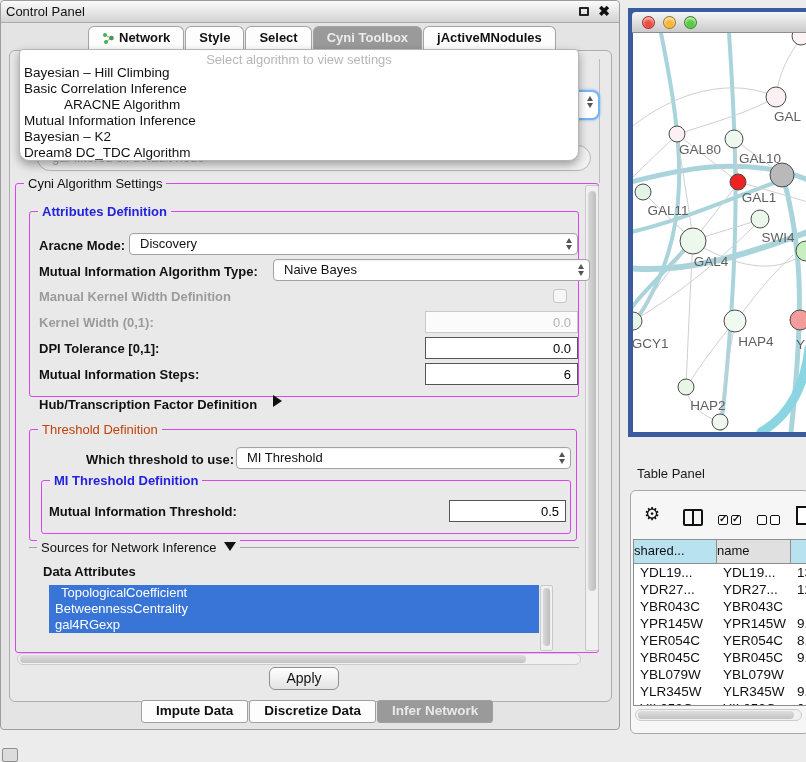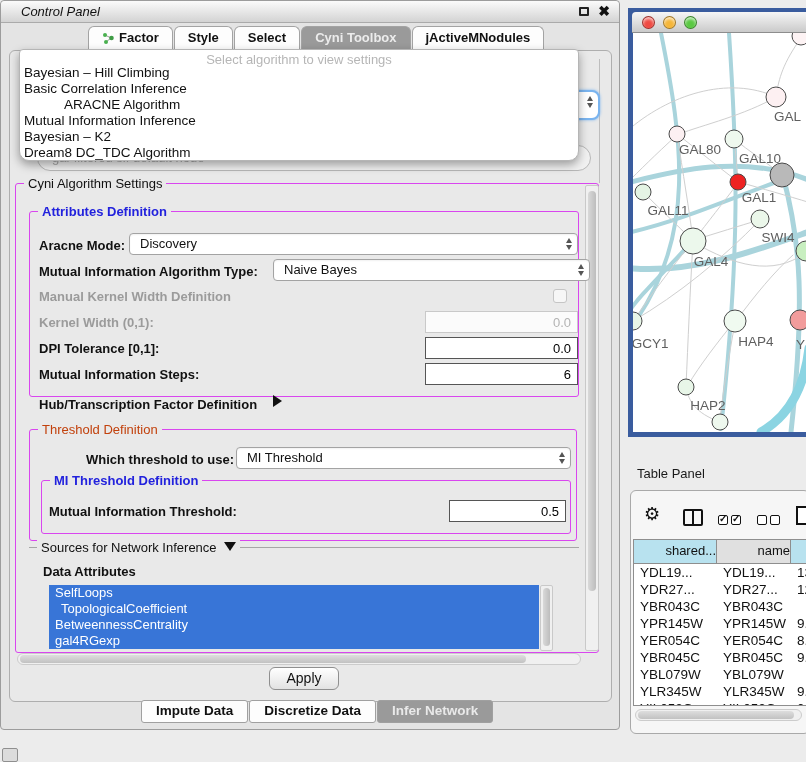--- a/index.html
+++ b/index.html
@@ -6,21 +6,21 @@
   html,body { width:806px; height:762px; }
   body { position:relative; overflow:hidden; background:#ececec; font-size:13px; color:#111; }
   .abs { position:absolute; }
 
   
   .cp { left:0; top:8; width:620px; height:730px; background:#e4e4e4;
         border:1px solid #9c9c9c; border-radius:4px; }
   .cp-titlebar { left:0; top:0; right:0; height:22px;
         background:linear-gradient(#fbfbfb,#d3d3d3); border-bottom:1px solid #aaa;
         border-radius:4px 4px 0 0; }
-  .cp-title { left:20px; top:3px; font-size:13px; color:#111;font-style:italic; }
+  .cp-title { left:5px; top:3px; font-size:13px; color:#111; }
   .btn-restore { right:30px; top:6px; width:10px; height:9px; border:2px solid #222; border-radius:1px; }
   .btn-close { right:9px; top:2px; font-size:14px; font-weight:bold; color:#111; }
 
   
   .tabbar { left:87px; top:25px; height:24px; display:flex; }
   .tab { border:1px solid #a3a3a3; border-bottom:none; border-radius:6px 6px 0 0;
          background:#fdfdfd; padding:3px 13px 0 13px; font-weight:bold; font-size:13px;
          margin-right:1px; height:24px; display:flex; align-items:flex-start; gap:5px; }
   .tab.sel { color:#ececec; }
   .tab .ticon { margin-top:2px; }
@@ -106,21 +106,21 @@
   .gear { position:absolute; font-size:18px; color:#111; }
   .split-icon { position:absolute; width:20px; height:17px; border:2px solid #111; border-radius:2px; }
   .split-icon::after { content:""; position:absolute; left:7px; top:0; bottom:0; width:2px; background:#111; }
   .cb { display:inline-block; width:10px; height:10px; border:1.5px solid #111; border-radius:2px;
         margin-right:3px; position:relative; background:#fff; }
   .cb.on::after { content:"✓"; position:absolute; left:0px; top:-3px; font-size:10px; font-weight:bold; }
   .page-icon { position:absolute; width:15px; height:19px; border:2px solid #111; background:#fff; }
   .tbl { position:absolute; left:2px; top:48px; width:176px; height:167px; border:1px solid #8e8e8e;
          background:#fff; overflow:hidden; }
   .thead { display:flex; height:24px; border-bottom:1px solid #8e8e8e; }
-  .th { font-size:13px; text-align:right; line-height:22px; border-right:1px solid #8e8e8e; }
+  .th { font-size:13px; text-align:left; line-height:22px; border-right:1px solid #8e8e8e; }
   .tr { display:flex; height:17px; line-height:17px; font-size:13.5px; }
   .td { white-space:nowrap; overflow:hidden; padding-left:6px; }
 </style>
 </head>
 <body>
 
 <div class="abs cp">
 
   <div class="abs cp-titlebar">
     <span class="abs cp-title">Control Panel</span>
@@ -132,21 +132,21 @@
     <div class="tab">
       <span class="ticon">
         <svg width="12" height="12">
             <line x1="3" y1="3" x2="9" y2="6" stroke="#9a9a9a"></line>
             <line x1="4" y1="10" x2="9" y2="6" stroke="#9a9a9a"></line>
             <circle cx="3" cy="3" r="2" fill="#49b04f"></circle>
             <circle cx="9.5" cy="6" r="2.3" fill="#3f9c45"></circle>
             <circle cx="4" cy="10" r="2" fill="#49b04f"></circle>
           </svg>
       </span>
-      <span>Factor</span>
+      <span>Network</span>
     </div>
     <div class="tab">
         <span>Style</span>
       </div>
     <div class="tab">
         <span>Select</span>
       </div>
     <div class="tab sel" style="background: rgb(154, 154, 154);">
         <span>Cyni Toolbox</span>
       </div>
@@ -234,21 +234,20 @@
   <span class="abs" style="left:448px; top:499px; width:117px;"><input class="field" value="0.5" style=""></span>
 
   <div class="abs" style="left:28px; top:546px; width:550px; height:2px; border-top:1px solid #a6a6a6;"></div>
   <span class="abs" style="left:36px; top:539px; background:#e9e9e9; padding:0 4px; font-size:13px;">
     <span>Sources for Network Inference</span>
     <span class="arrow-d" style="margin-left:4px;"></span>
   </span>
   <span class="abs lbl" style="left:42px; top:563px;">Data Attributes</span>
   <div class="abs" style="left:48px; top:584px; width:504px; height:66px; overflow:hidden;">
     <div style="position:absolute; left:0; top:0; right:14px;">
-        <div class="attr-row" style="background: rgb(56, 117, 215);">SelfLoops</div>
         <div class="attr-row" style="background: rgb(56, 117, 215); padding-left: 12px;">TopologicalCoefficient</div>
         <div class="attr-row" style="background: rgb(56, 117, 215);">BetweennessCentrality</div>
         <div class="attr-row" style="background: rgb(56, 117, 215);">gal4RGexp</div>
       </div>
     <div class="vtrack" style="position:absolute; right:0; top:0; width:13px; height:66px;">
       <span class="vthumb" style="top:2px; height:58px;"></span>
     </div>
   </div>
   <div class="abs htrack" style="left:16px; top:652px; width:564px; height:12px;">
     <span class="hthumb" style="left:2px; width:506px;"></span>

